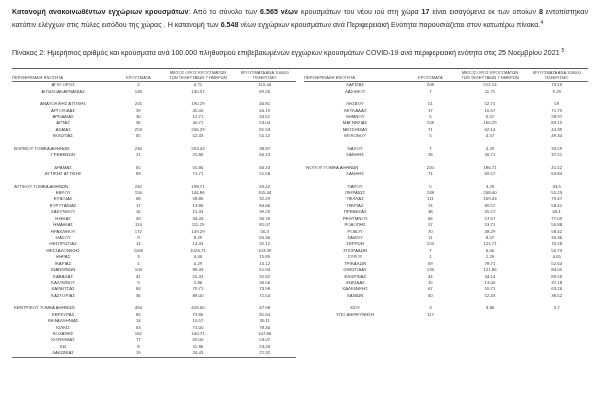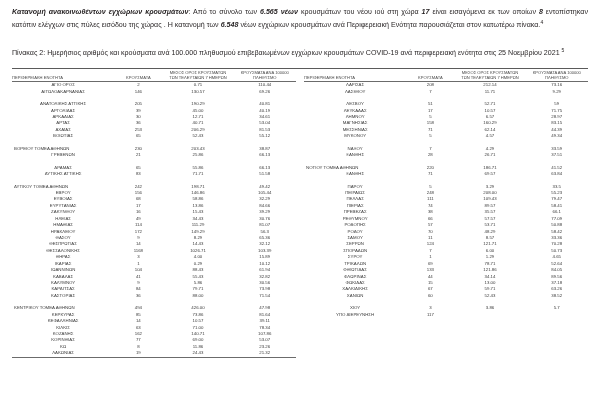--- a/index.html
+++ b/index.html
@@ -24,21 +24,21 @@
 
   
   .intro {
     font-size: 7.1px;
     line-height: 1.72;
     text-align: justify;
     color: #231f20;
     margin: 0 0 0 0;
     letter-spacing: 0.02px;
   }
-  .intro b { font-weight: bold; font-style: italic; }
+  .intro b { font-weight: bold; }
   .sup { font-size: 5px; vertical-align: super; }
 
   
   .caption {
     font-size: 7.1px;
     line-height: 1.72;
     text-align: justify;
     margin: 14px 0 0 0;
     color: #231f20;
   }

